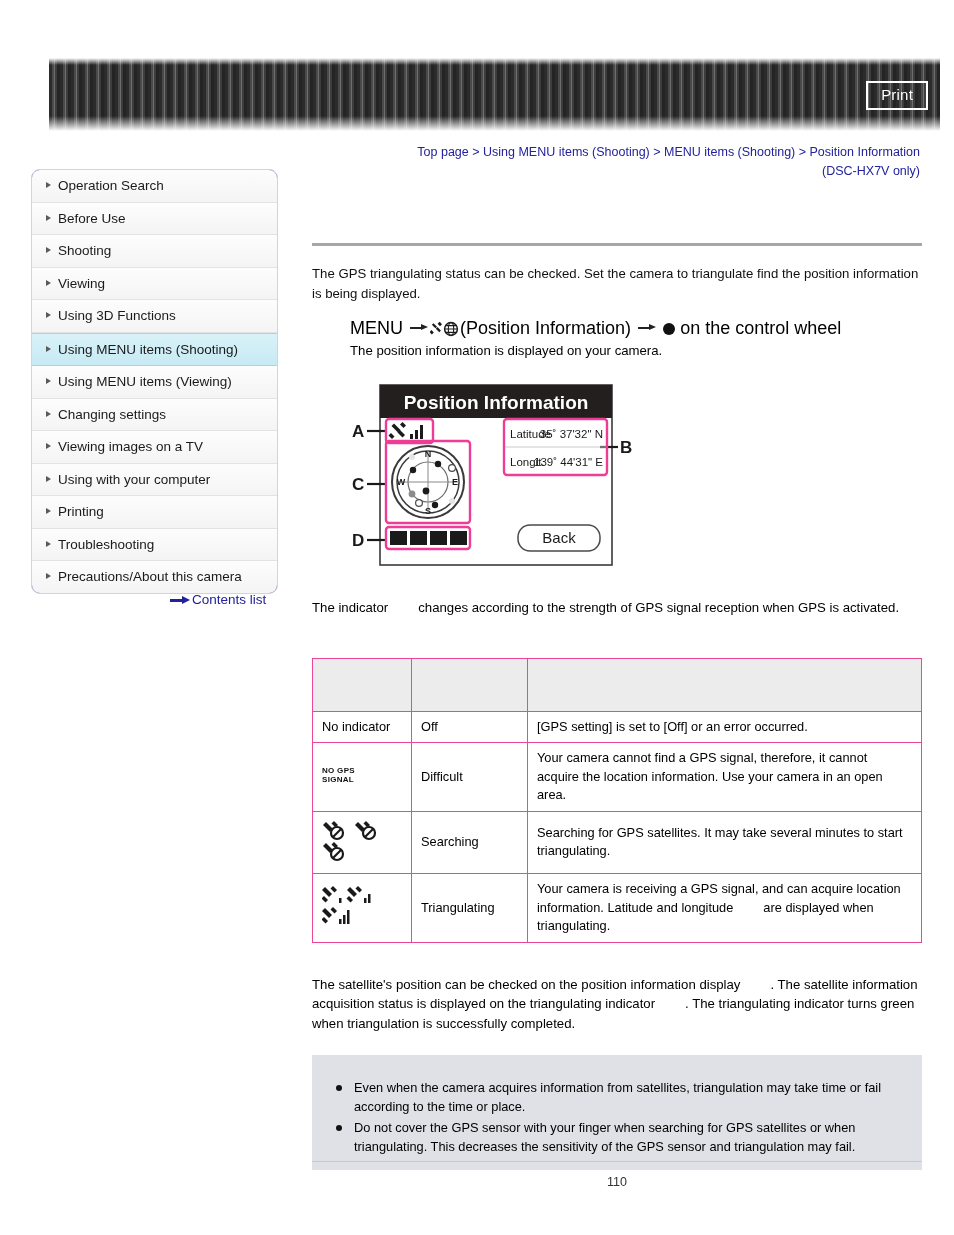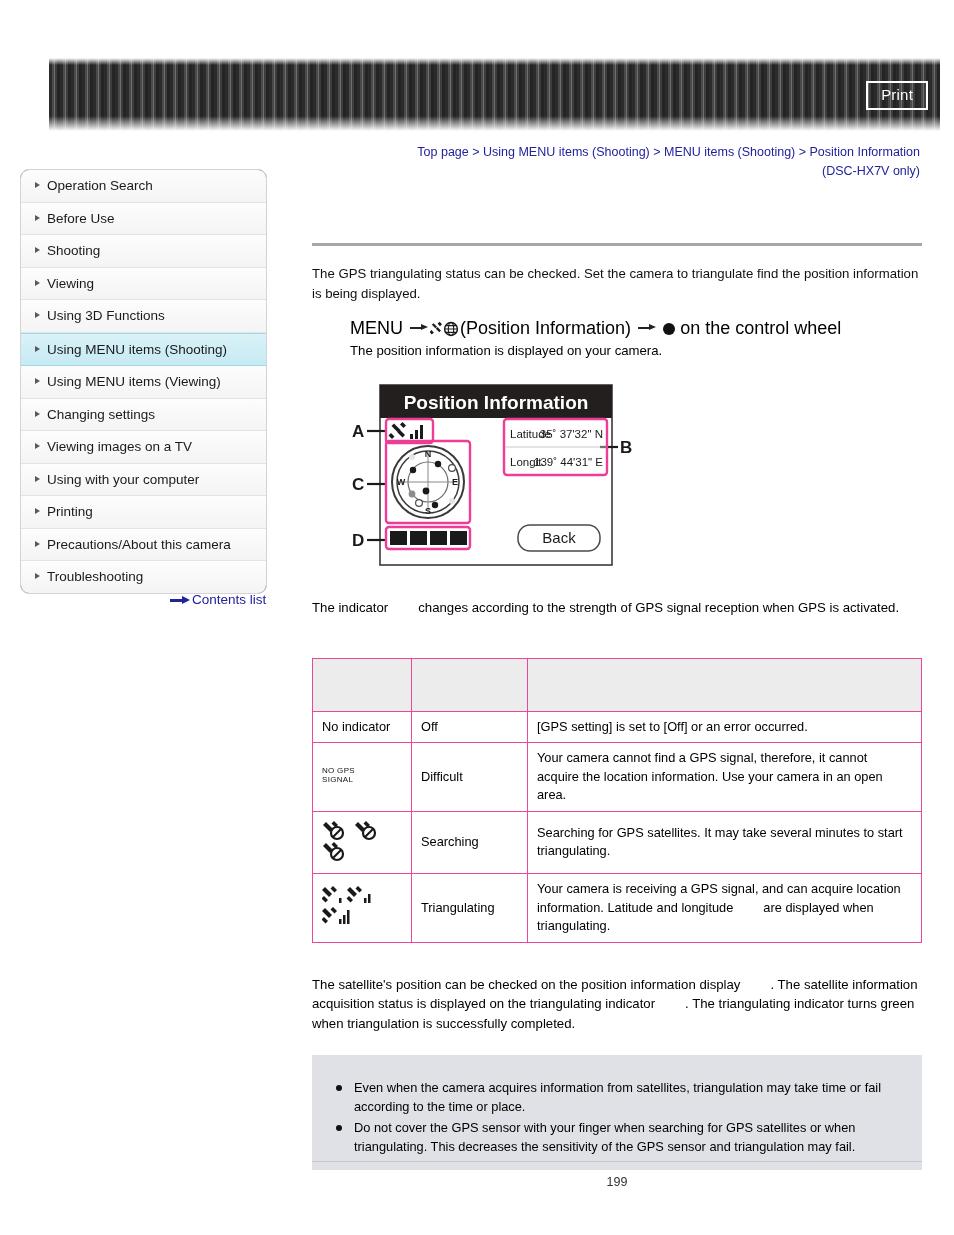--- a/index.html
+++ b/index.html
@@ -59,21 +59,21 @@
     width: 590px;
     text-align: right;
     color: #22229c;
     font-size: 12.5px;
     line-height: 19px;
   }
 
   
   .sidebar {
     position: absolute;
-    left: 20px;
+    left: 31px;
     top: 169px;
     width: 247px;
     border: 1px solid #d4d4d4;
     border-radius: 9px;
     background: #4c1d95;
     box-sizing: border-box;
     overflow: hidden;
   }
   .side-item {
     position: relative;
@@ -253,21 +253,21 @@
   .icon-cell {
     text-align: left;
     line-height: 1;
   }
 
   
   .nogps-badge {
     display: inline-block;
     font-family: "Liberation Sans", sans-serif;
     font-size: 8px;
-    font-weight: normal;
+    font-weight: bold;
     line-height: 9px;
     letter-spacing: 0.3px;
     color: #111;
     text-align: left;
   }
 
   
   .bottom-para {
     margin-top: 32px;
     font-size: 13.2px;
@@ -335,22 +335,22 @@
     <div class="side-item"><span class="bullet"></span><span>Before Use</span></div>
     <div class="side-item"><span class="bullet"></span><span>Shooting</span></div>
     <div class="side-item"><span class="bullet"></span><span>Viewing</span></div>
     <div class="side-item"><span class="bullet"></span><span>Using 3D Functions</span></div>
     <div class="side-item active"><span class="bullet"></span><span>Using MENU items (Shooting)</span></div>
     <div class="side-item"><span class="bullet"></span><span>Using MENU items (Viewing)</span></div>
     <div class="side-item"><span class="bullet"></span><span>Changing settings</span></div>
     <div class="side-item"><span class="bullet"></span><span>Viewing images on a TV</span></div>
     <div class="side-item"><span class="bullet"></span><span>Using with your computer</span></div>
     <div class="side-item"><span class="bullet"></span><span>Printing</span></div>
+    <div class="side-item"><span class="bullet"></span><span>Troubleshooting</span></div>
     <div class="side-item"><span class="bullet"></span><span>Precautions/About this camera</span></div>
-    <div class="side-item"><span class="bullet"></span><span>Troubleshooting</span></div>
   </div>
 
 <div class="contents-list-link">
   <span class="contents-arrow"></span><span>Contents list</span>
 </div>
 
 <div class="main">
 
   <div class="rule-top"></div>
 
@@ -535,13 +535,13 @@
   </p>
 
   <div class="note-box" id="note-box">
       <div class="note-item"><span class="note-bullet"></span><span>Even when the camera acquires information from satellites, triangulation may take time or fail according to the time or place.</span></div>
       <div class="note-item"><span class="note-bullet"></span><span>Do not cover the GPS sensor with your finger when searching for GPS satellites or when triangulating. This decreases the sensitivity of the GPS sensor and triangulation may fail.</span></div>
     </div>
 
 </div>
 
 <div class="footer-rule"></div>
-<div class="page-number">199</div>
+<div class="page-number">110</div>
 
 </body></html>

